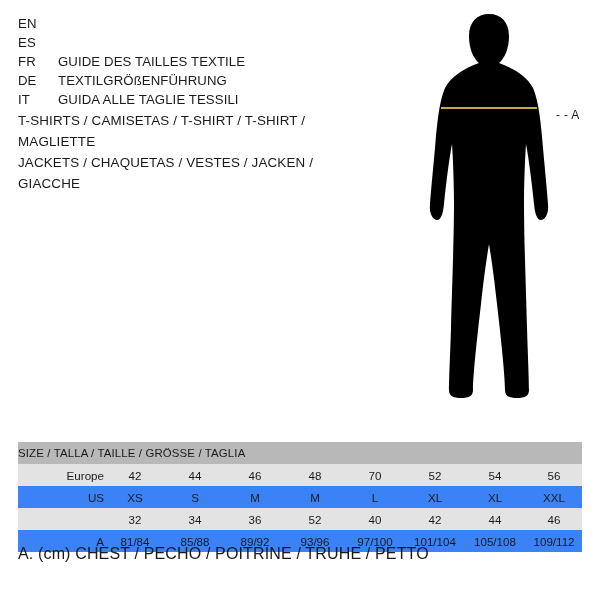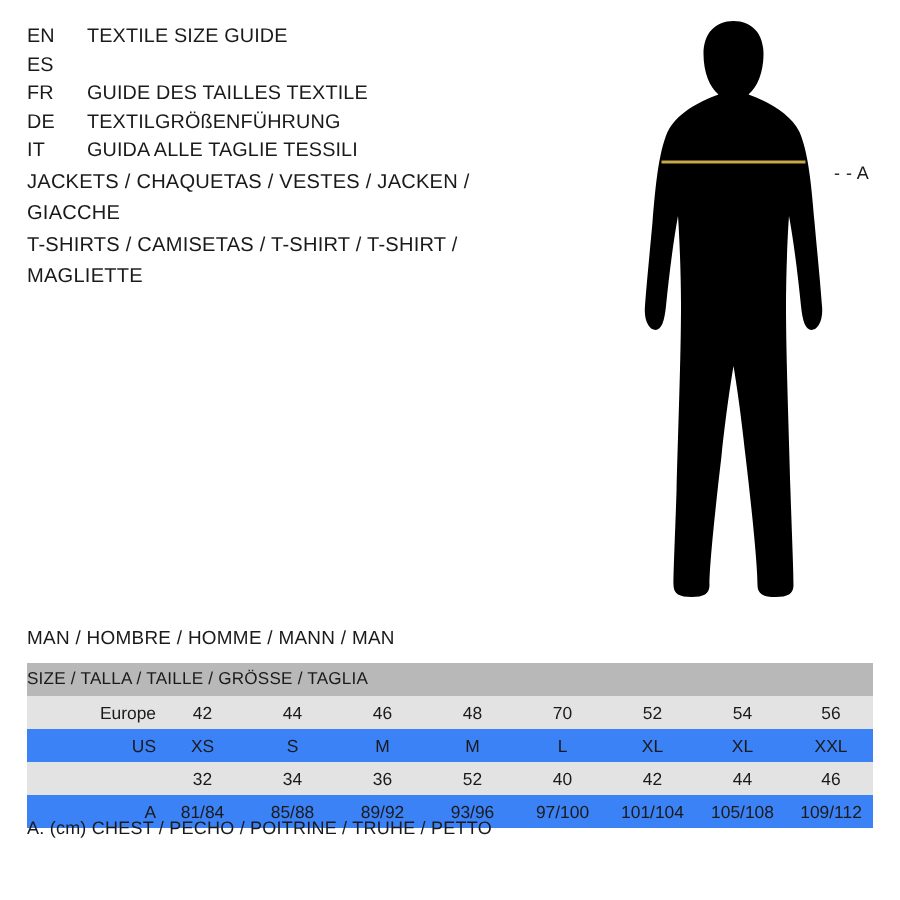--- a/index.html
+++ b/index.html
@@ -125,54 +125,53 @@
   .cell-val {
     text-align: center;
     padding-left: 2px !important;
   }
 
   
   .footer-note {
     position: absolute;
     left: 18px;
     top: 545px;
-    font-size: 12px;
+    font-size: 16px;
     letter-spacing: 0.15px;
   }
 </style>
 </head>
 <body>
 
 <div class="page">
 
   <div class="lang-block">
     <div class="lang-row">
       <span class="lang-code">EN</span>
-      <span class="lang-text">TEXTILE SIZE GUIDE</span>
     </div>
     <div class="lang-row">
       <span class="lang-code">ES</span>
     </div>
     <div class="lang-row">
       <span class="lang-code">FR</span>
       <span class="lang-text">GUIDE DES TAILLES TEXTILE</span>
     </div>
     <div class="lang-row">
       <span class="lang-code">DE</span>
       <span class="lang-text">TEXTILGRÖßENFÜHRUNG</span>
     </div>
     <div class="lang-row">
       <span class="lang-code">IT</span>
       <span class="lang-text">GUIDA ALLE TAGLIE TESSILI</span>
     </div>
   </div>
 
   <div class="cat-block">
+    <div class="cat-line">T-SHIRTS / CAMISETAS / T-SHIRT / T-SHIRT / MAGLIETTE</div>
     <div class="cat-line">JACKETS / CHAQUETAS / VESTES / JACKEN / GIACCHE</div>
-    <div class="cat-line">T-SHIRTS / CAMISETAS / T-SHIRT / T-SHIRT / MAGLIETTE</div>
   </div>
 
   <div class="figure-wrap">
     <svg width="200" height="400" viewBox="0 0 200 400" xmlns="http://www.w3.org/2000/svg">
       <path fill="#000000" d="
         M74,28
         C74,14 82,6 94,6
         C106,6 114,14 114,28
         C114,40 110,50 104,55
         C118,60 132,68 138,80
@@ -205,21 +204,20 @@
       "></path>
 
       <line x1="46" y1="100" x2="142" y2="100" stroke="#c8a84b" stroke-width="2"></line>
     </svg>
     <div class="label-a-top">
       <span>- -</span>
       <span>A</span>
     </div>
   </div>
 
-  <div class="man-heading">MAN / HOMBRE / HOMME / MANN / MAN</div>
 
   <div class="table-wrap">
     <table class="size-table">
       <colgroup>
         <col style="width:86px">
         <col style="width:60px">
         <col style="width:60px">
         <col style="width:60px">
         <col style="width:60px">
         <col style="width:60px">

